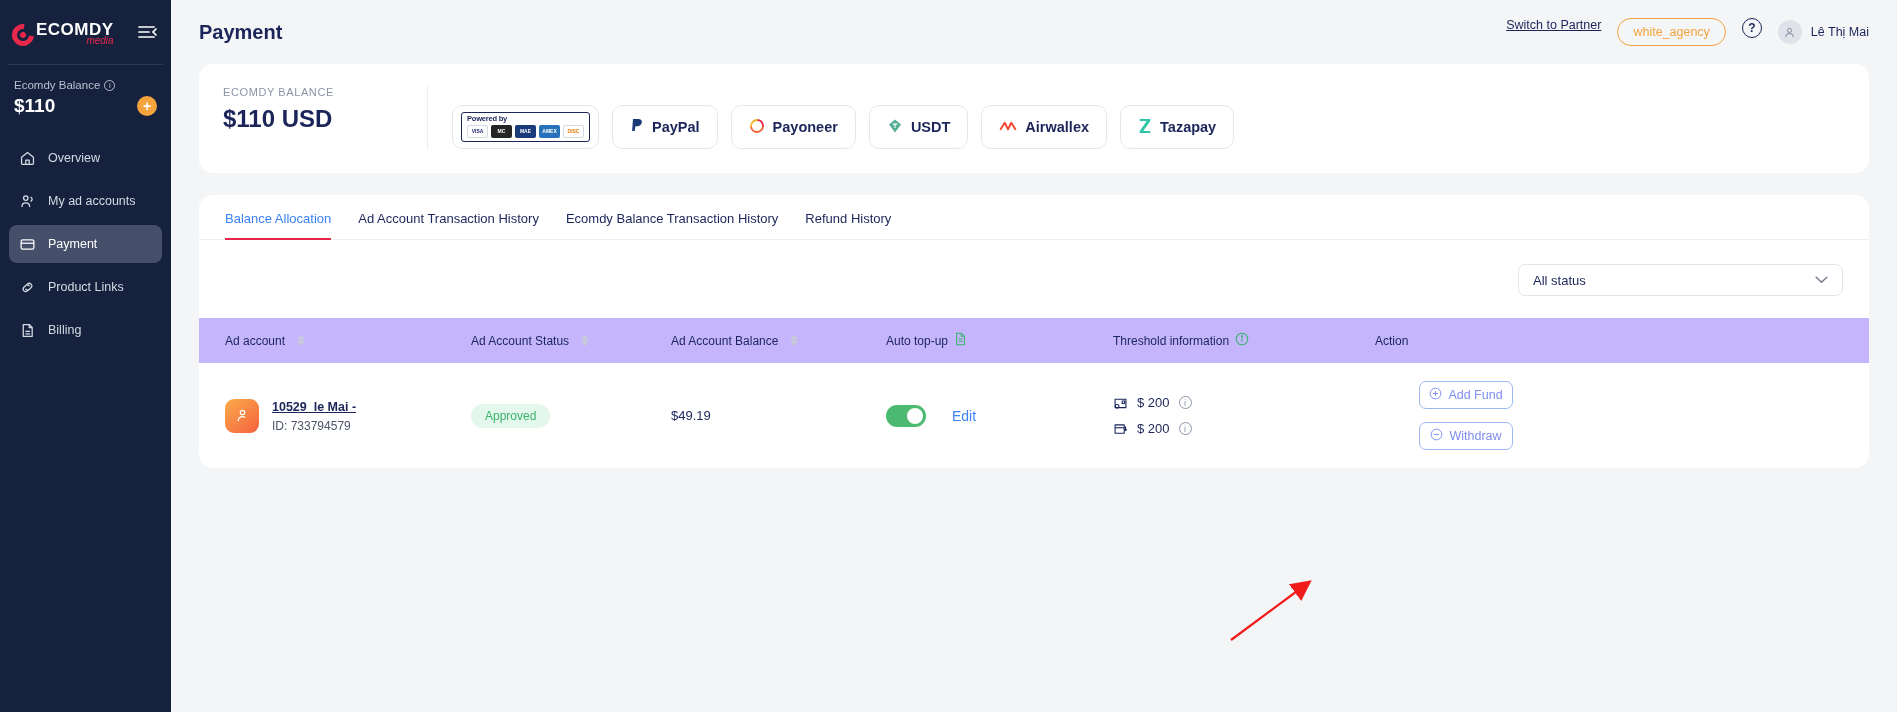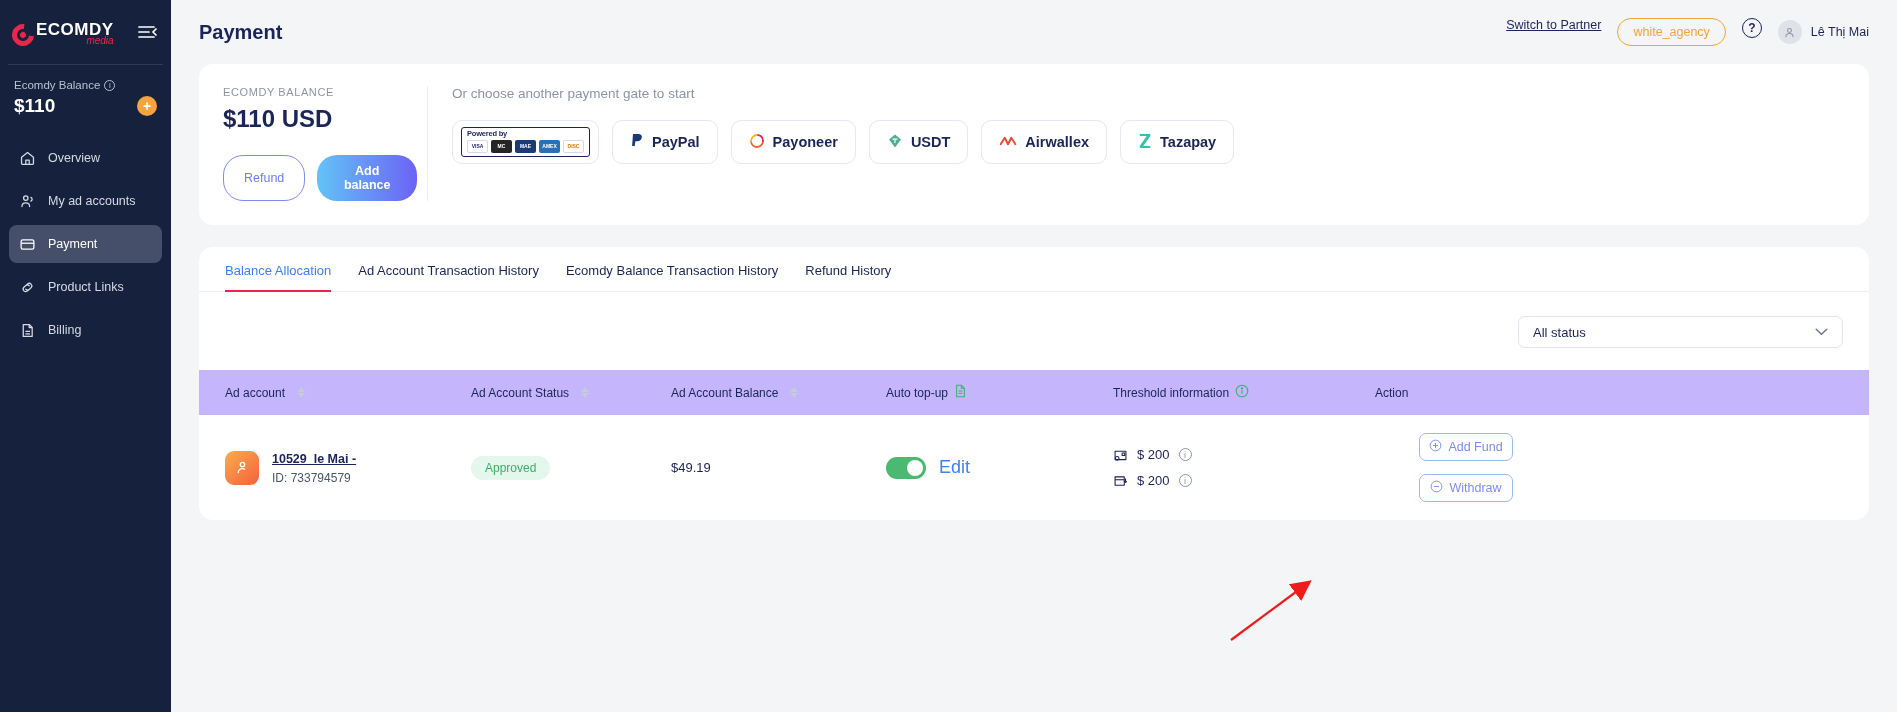--- a/index.html
+++ b/index.html
@@ -190,21 +190,21 @@
     border-radius:13px; padding:5px 14px; font-size:12px;
   }
   .toggle-wrap{ display:flex; align-items:center; gap:13px;}
   .toggle{
     width:40px;height:22px;border-radius:12px;background:#4bb96f;position:relative;cursor:pointer;
   }
   .toggle::after{
     content:""; position:absolute; width:16px;height:16px;border-radius:50%;
     background:#fff; top:3px; right:3px;
   }
-  .edit-link{ color:#3b82f6; font-size:18px; cursor:pointer;}
+  .edit-link{ color:#3b82f6; font-size:14px; cursor:pointer;margin-left:13px;}
   .thr{ display:flex; align-items:center; gap:9px; font-size:13px; color:#1b2559;}
   .thr + .thr{ margin-top:11px;}
   .thr-i{ width:15px;height:15px;color:#1b2559;display:flex;align-items:center;}
   .i-circ{
     width:13px;height:13px;border-radius:50%;border:1px solid #8c94a6;color:#8c94a6;
     font-size:9px;display:inline-flex;align-items:center;justify-content:center;font-style:normal;cursor:pointer;
   }
   .act-btn{
     width:94px;height:28px;border-radius:7px;border:1px solid #9bb9f0;
     display:flex;align-items:center;justify-content:center;gap:6px;
@@ -329,27 +329,22 @@
           </span>
           <span class="user-name">Lê Thị Mai</span>
         </span>
       </div>
     </div>
 
     <div class="card pay-card">
       <div class="bal-col">
         <div class="bal-cap">ECOMDY BALANCE</div>
         <div class="bal-big">$110 USD</div>
-        <div class="bal-btns">
-          <button class="btn-refund">Refund</button>
-          <button class="btn-addbal">Add balance</button>
-        </div>
       </div>
       <div class="gate-col">
-        <div class="gate-title">Or choose another payment gate to start</div>
         <div class="gates">
 
           <div class="gate stripe">
             <span class="stripe-box">
               <span class="stripe-top">Powered by</span>
               <span class="cards-row">
                 <span class="cc cc-visa">VISA</span>
                 <span class="cc cc-mc">MC</span>
                 <span class="cc cc-maestro">MAE</span>
                 <span class="cc cc-amex">AMEX</span>

